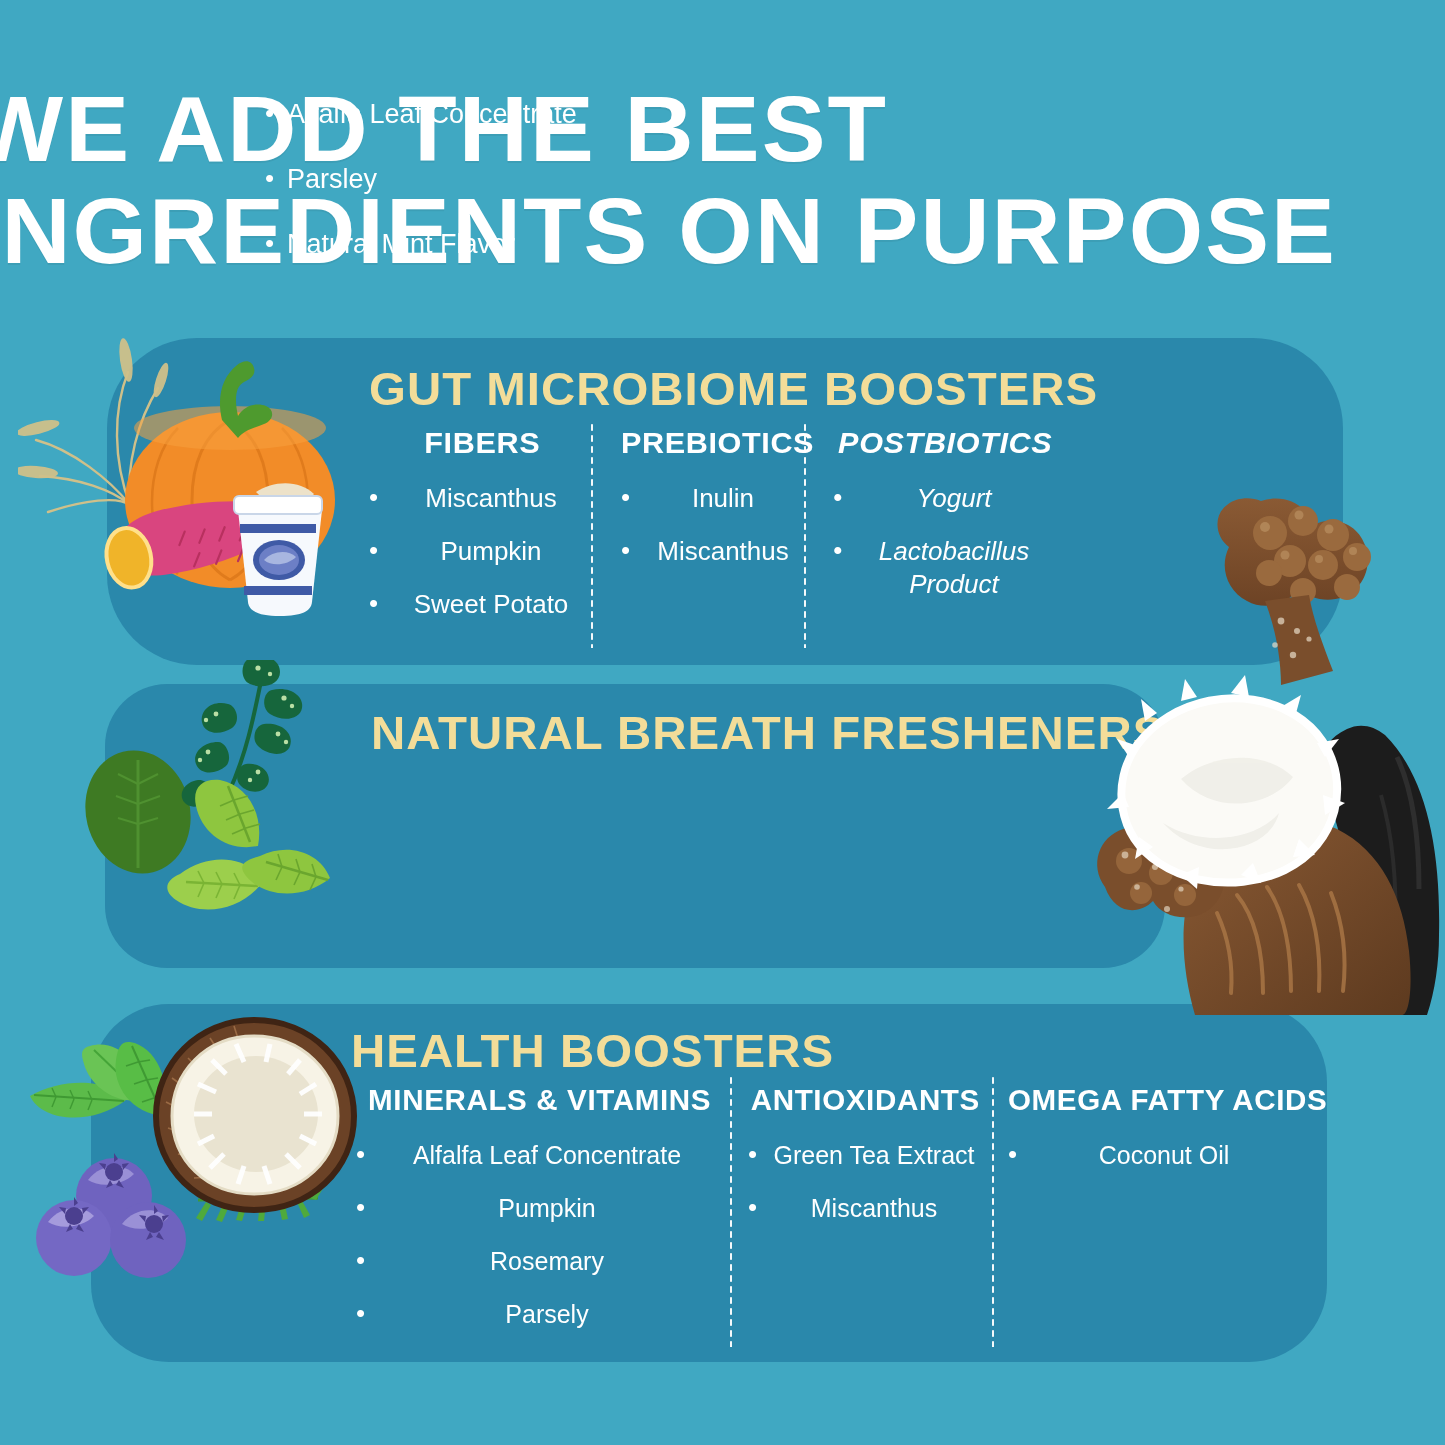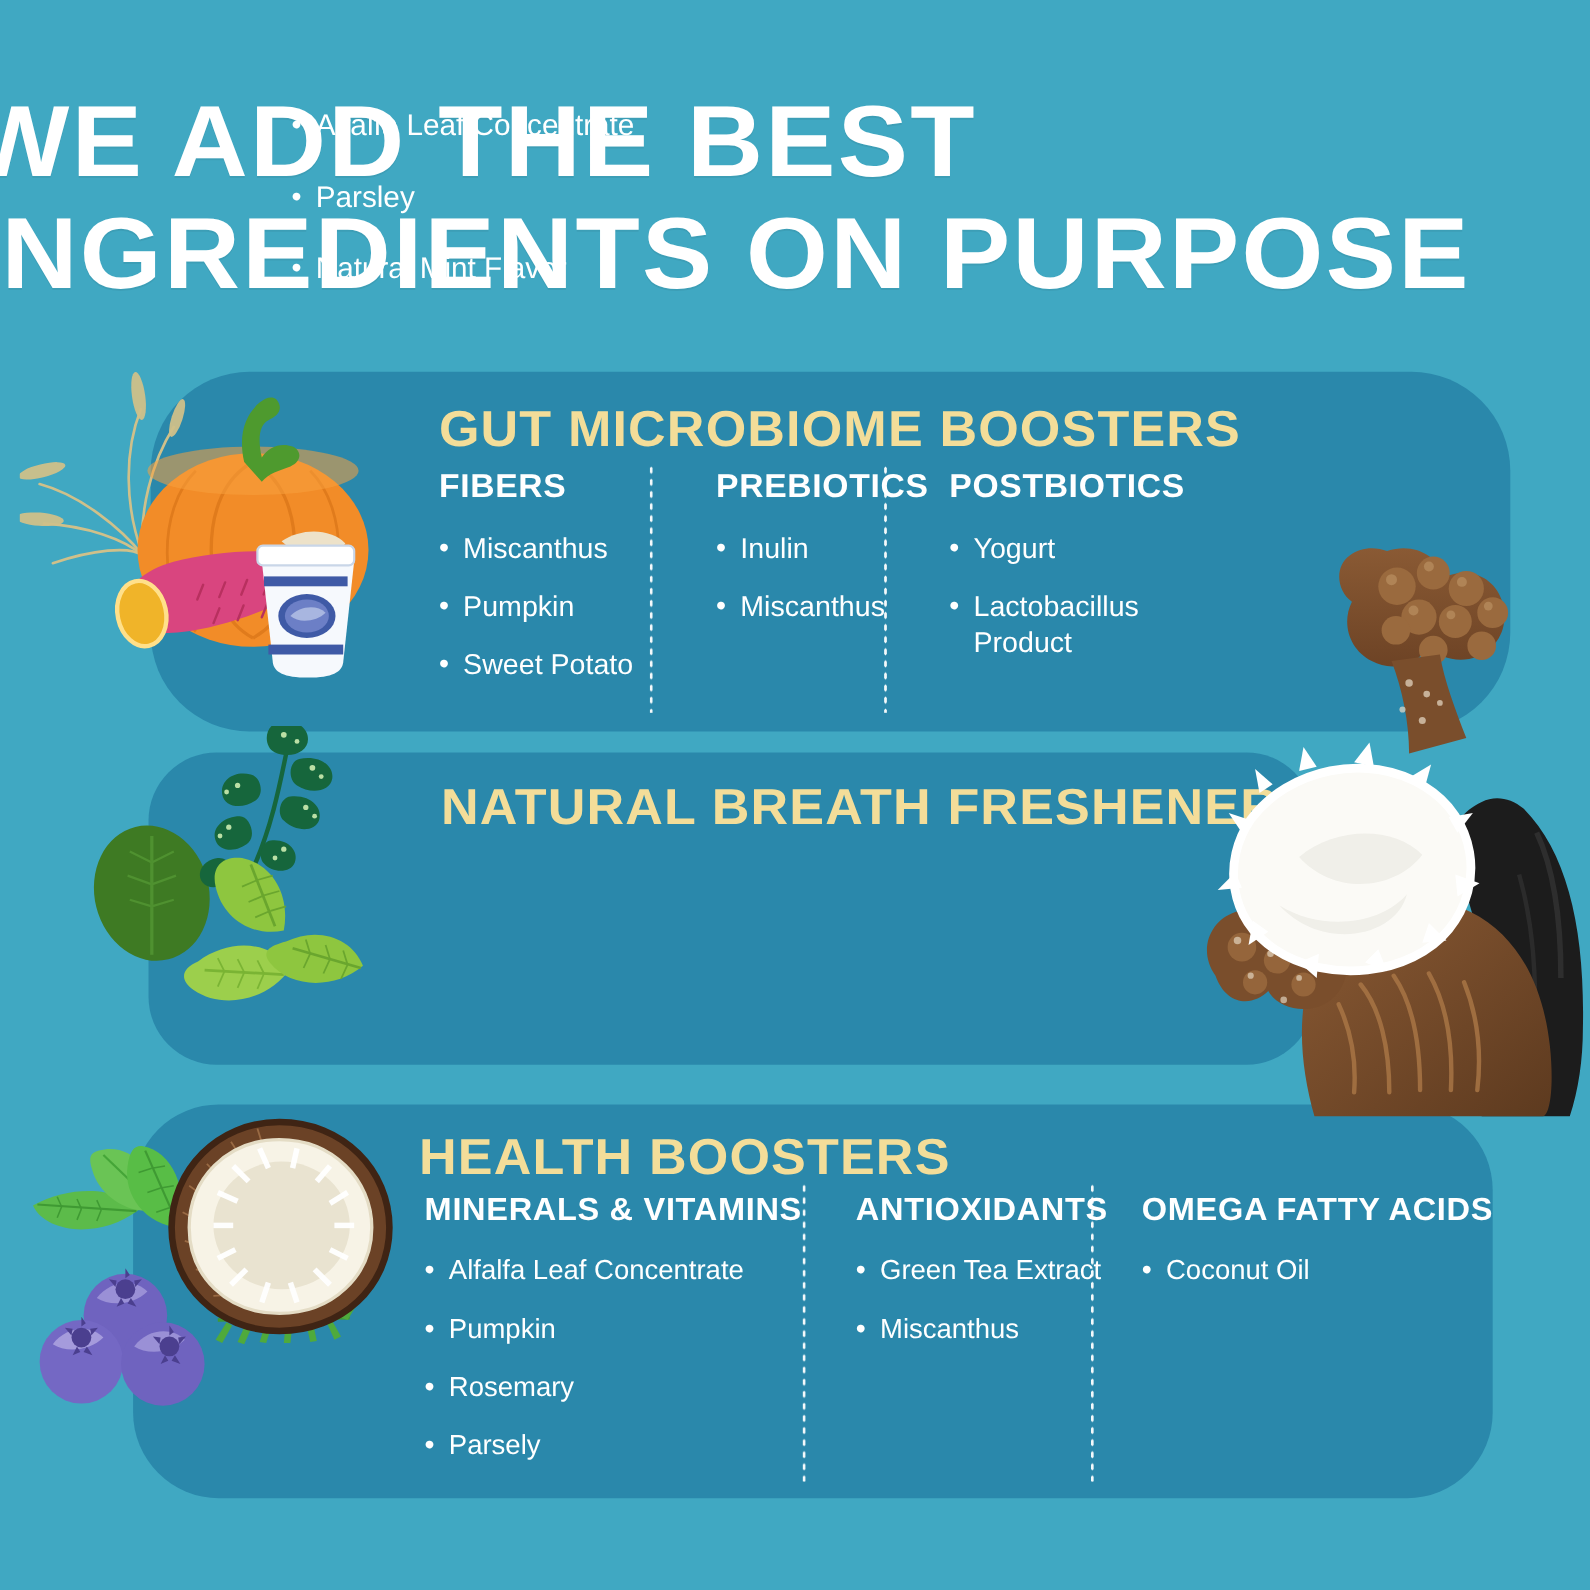--- a/index.html
+++ b/index.html
@@ -23,21 +23,20 @@
     line-height:102px;
     letter-spacing:2px;
     transform:scaleX(1.04);
     text-shadow:0 2px 0 rgba(0,0,0,.06);
   }
 
   
   .card{
     position:absolute;
     background:#2a88ab;
-    margin-left:30px;
   }
   #card-1{ left:107px; top:338px; width:1236px; height:327px; border-radius:90px; }
   #card-2{ left:105px; top:684px; width:1060px; height:284px; border-radius:62px; }
   #card-3{ left:91px; top:1004px; width:1236px; height:358px; border-radius:78px; }
 
   .card-heading{
     position:absolute;
     font-family:"Liberation Sans Narrow","Liberation Sans",sans-serif;
     font-weight:700;
     font-size:46px;
@@ -74,25 +73,25 @@
   }
   ul.items li::before{
     content:"\2022";
     position:absolute;
     left:0; top:-1px;
     font-size:26px;
     color:#ffffff;
   }
 
   
-  .cols{ position:absolute; display:flex; }
+  .cols{ position:absolute; display:flex;text-align:center; }
   #cols-1{ left:262px; top:88px; width:700px; }
   #cols-1 .col:nth-child(1){ width:222px; }
   #cols-1 .col:nth-child(2){ width:212px; padding-left:30px; }
-  #cols-1 .col:nth-child(3){ width:250px; padding-left:30px; }
+  #cols-1 .col:nth-child(3){ width:250px; padding-left:30px;font-style:italic; }
 
   #cols-3{ left:265px; top:80px; width:945px; }
   #cols-3 .col:nth-child(1){ width:360px; }
   #cols-3 .col:nth-child(2){ width:262px; padding-left:32px; }
   #cols-3 .col:nth-child(3){ width:320px; padding-left:30px; }
   #cols-3 .col-title{ font-size:29px; }
   #cols-3 ul.items li{ font-size:25px; line-height:32px; margin-bottom:21px; }
 
   
   #list-2{ position:absolute; left:265px; top:98px; width:640px; }

